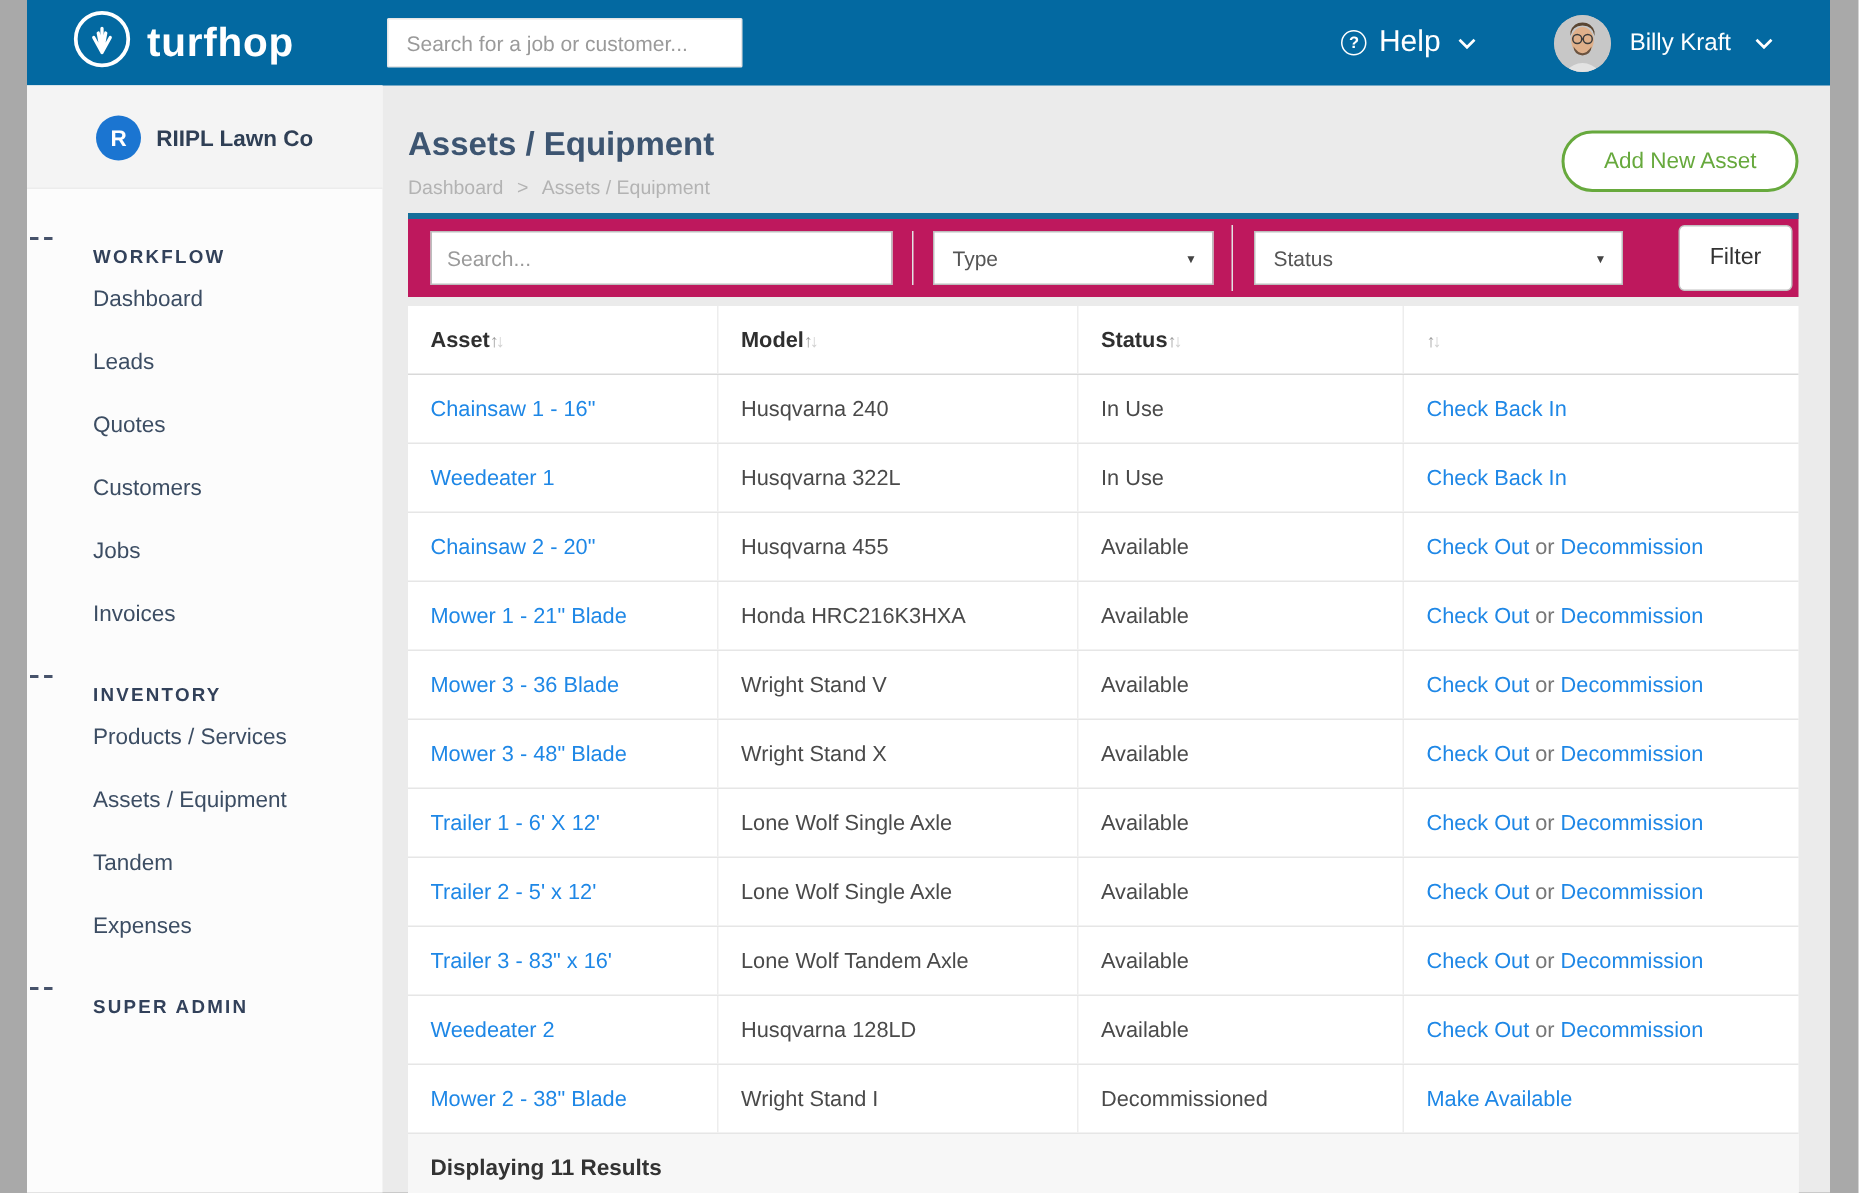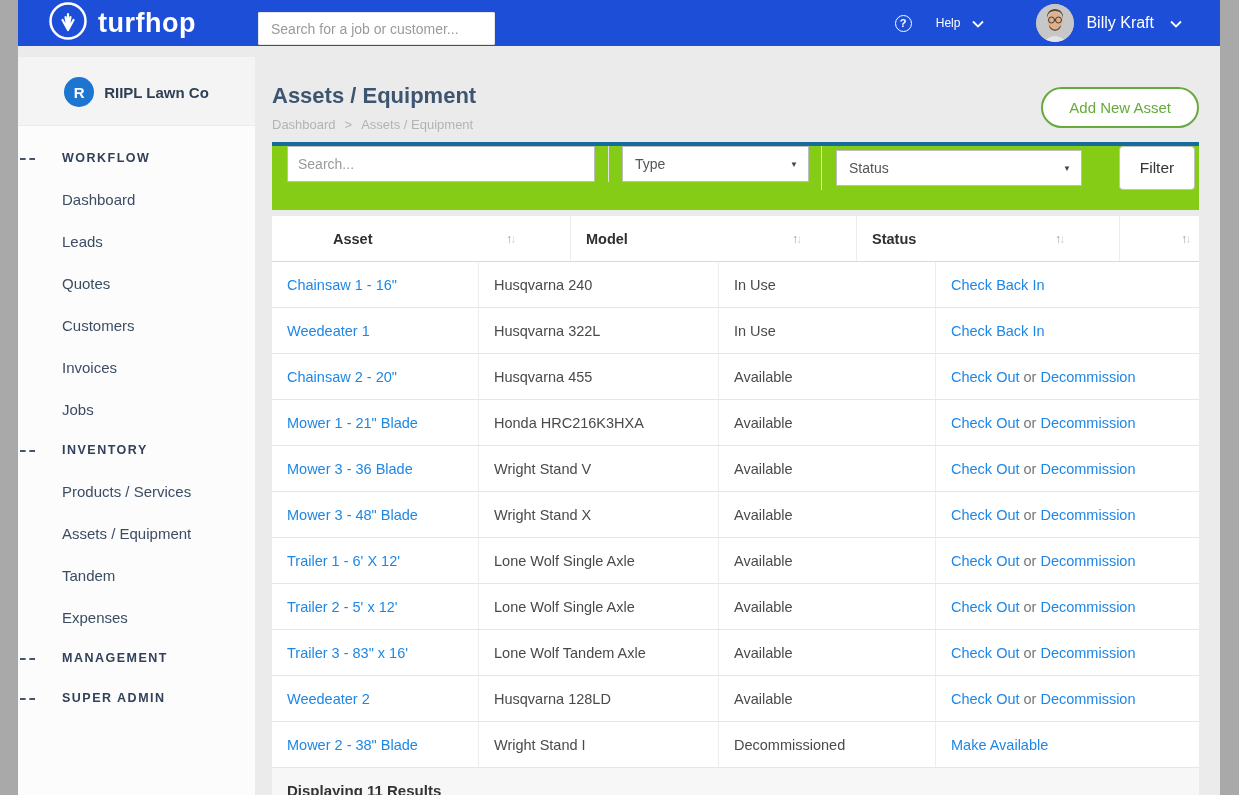--- a/index.html
+++ b/index.html
@@ -1,62 +1,62 @@
 <!DOCTYPE html>
 <html><head>
 <meta charset="utf-8">
 <style>
   * { box-sizing: border-box; margin: 0; padding: 0; }
   html,body { width:1239px; height:795px; overflow:hidden; }
   body { background:#a9a9a9; font-family:"Liberation Sans", sans-serif; }
   .app { position:absolute; left:18px; top:0; width:1202px; height:795px; background:#ebebeb; }
 
   
-  .topbar { position:relative; height:46px; background:#1d4ed8; display:flex; align-items:center; }
+  .topbar { position:relative; height:57px; background:#0369a1; display:flex; align-items:center; }
   .logo { display:flex; align-items:center; gap:10px; margin-left:30px; cursor:pointer; }
   .logo-word { color:#fff; font-size:27px; font-weight:bold; letter-spacing:0.5px; }
   .topbar-search { position:absolute; left:240px; top:12px; width:237px; height:33px; border:1px solid #e6e6e6;
     border-radius:1px; padding:0 12px; font-size:14px; color:#333; outline:none; }
   .topbar-search::placeholder { color:#9a9a9a; }
   .topbar-right { margin-left:auto; margin-right:38px; display:flex; align-items:center; }
   .help-group { display:flex; align-items:center; gap:8px; color:#fff; cursor:pointer; margin-right:52px; }
   .qmark { display:inline-flex; align-items:center; justify-content:center; width:17px; height:17px;
     border:1.5px solid #fff; border-radius:50%; font-size:11px; font-weight:bold; }
-  .help-label { font-size:12px;margin-left:16px; }
+  .help-label { font-size:20px; }
   .user-group { display:flex; align-items:center; gap:12px; color:#fff; cursor:pointer; }
   .avatar { width:38px; height:38px; border-radius:50%; overflow:hidden; background:#bfbfbf; flex:0 0 auto; }
   .user-name { font-size:16px; }
   .chev { margin-left:4px; }
 
   
   .sidebar { position:absolute; left:0; top:57px; bottom:0; width:237px; background:#fcfcfc; }
   .company { background:#f4f4f4; padding:20px 0 18px; border-bottom:1px solid #ececec; }
   .company-row { display:flex; align-items:center; justify-content:center; gap:10px; }
   .r-badge { width:30px; height:30px; border-radius:50%; background:#1b75d1; color:#fff; font-weight:bold;
     font-size:15px; display:flex; align-items:center; justify-content:center; }
   .company-name { font-size:15px; color:#2f3f55; font-weight:bold; }
   .loc-pill { margin:16px auto 0; width:195px; height:27px; background:#e9e9e9; border-radius:14px;
     display:flex; align-items:center; justify-content:center; gap:8px; font-size:12.5px; color:#3d4f66; cursor:pointer; }
   nav { padding-top:12px; }
-  .nav-section { position:relative; height:40px; display:flex; align-items:center; padding-left:44px;
+  .nav-section { position:relative; height:40px; display:flex; align-items:flex-end; padding-left:44px;
     font-size:12.5px; font-weight:bold; letter-spacing:1.5px; color:#32415a; cursor:pointer; }
   .dashes { position:absolute; left:2px; top:50%; width:15px; border-top:2px dashed #47536b; }
   .nav-item { height:42px; display:flex; align-items:center; padding-left:44px; font-size:15px; color:#3c4d63; cursor:pointer; }
 
   
   .main { position:absolute; left:237px; top:57px; right:0; bottom:0; padding:0 21px 0 17px; }
   .page-head { display:flex; align-items:center; justify-content:space-between; padding-top:15px; height:85px; }
   .page-title { font-size:22px; font-weight:bold; color:#3d5571; }
   .crumbs { margin-top:8px; font-size:13px; color:#b3b3b3; display:flex; gap:9px; align-items:center; }
   .crumbs a { color:#b3b3b3; text-decoration:none; cursor:pointer; }
   .add-btn { height:41px; padding:0 26px; background:#fff; border:2px solid #67a93d; border-radius:21px;
     color:#67a93d; font-size:15px; font-family:inherit; cursor:pointer; }
 
   
-  .filter-panel { background:#84cc16; border-top:4px solid #146e99; height:68px; display:flex; align-items:flex-start; }
+  .filter-panel { background:#be185d; border-top:4px solid #146e99; height:56px; display:flex; align-items:center; }
   .f-sec { display:flex; align-items:center; }
   .f-sec-1 { width:336px; padding-left:15px; }
   .f-sec-2 { width:213px; padding-left:13px; border-left:1px solid #e2e2e2; }
   .f-sec-3 { flex:1; padding-left:14px; border-left:1px solid #e2e2e2; }
   .f-search { width:308px; height:36px; border:1px solid #bdbdbd; padding:0 10px; font-size:14px; color:#333; outline:none; }
   .f-search::placeholder { color:#9a9a9a; }
   .select { height:36px; border:1px solid #bdbdbd; background:#fff; display:flex; align-items:center;
     justify-content:space-between; padding:0 10px 0 12px; font-size:14px; color:#555; cursor:pointer; }
   .sel-type { width:187px; }
   .sel-status { width:246px; }
@@ -64,21 +64,21 @@
   .filter-btn { margin-left:auto; margin-right:4px; width:76px; height:44px; background:#fff;
     border:1px solid #c2c2c2; border-radius:4px; font-size:15.5px; color:#333; font-family:inherit; cursor:pointer; }
 
   
   .table-panel { margin-top:6px; background:#fff; }
   .t-row { display:flex; height:46px; align-items:center; }
   .t-head { font-weight:bold; color:#2f2f2f; font-size:14.5px; border-bottom:1px solid #d9d9d9; }
   .t-cell { height:100%; display:flex; align-items:center; padding-left:15px; }
   .c0 { width:206px; } .c1 { width:240px; } .c2 { width:217px; } .c3 { flex:1; }
   .t-cell + .t-cell { border-left:1px solid #ededed; }
-  .t-head .t-cell { justify-content:space-between; padding-right:10px;margin-left:46px; }
+  .t-head .t-cell { justify-content:flex-start; padding-right:10px; }
   .sort { font-size:12px; letter-spacing:-2px; cursor:pointer; }
   .sort .up { color:#9a9a9a; } .sort .dn { color:#d2d2d2; }
   .data-row { font-size:14.5px; color:#4a4a4a; border-bottom:1px solid #e6e6e6; }
   .data-row a { color:#1e87e6; text-decoration:none; cursor:pointer; }
   .or-sep { color:#777; padding:0 4px; }
   .t-foot { height:42px; background:#f7f7f7; padding:14px 0 0 15px; font-size:15px; font-weight:bold; color:#333; }
 </style>
 </head>
 <body>
 
@@ -137,34 +137,30 @@
     </div>
     <nav id="nav">
         <div class="nav-section">
           <span class="dashes"></span>
           <span>WORKFLOW</span>
         </div>
         <div class="nav-item">Dashboard</div>
         <div class="nav-item">Leads</div>
         <div class="nav-item">Quotes</div>
         <div class="nav-item">Customers</div>
+        <div class="nav-item">Jobs</div>
         <div class="nav-item">Invoices</div>
-        <div class="nav-item">Jobs</div>
         <div class="nav-section">
           <span class="dashes"></span>
           <span>INVENTORY</span>
         </div>
         <div class="nav-item">Products / Services</div>
         <div class="nav-item">Assets / Equipment</div>
         <div class="nav-item">Tandem</div>
         <div class="nav-item">Expenses</div>
-        <div class="nav-section">
-          <span class="dashes"></span>
-          <span>MANAGEMENT</span>
-        </div>
         <div class="nav-section">
           <span class="dashes"></span>
           <span>SUPER ADMIN</span>
         </div>
       </nav>
   </aside>
 
   <main class="main">
     <div class="page-head">
       <div>

